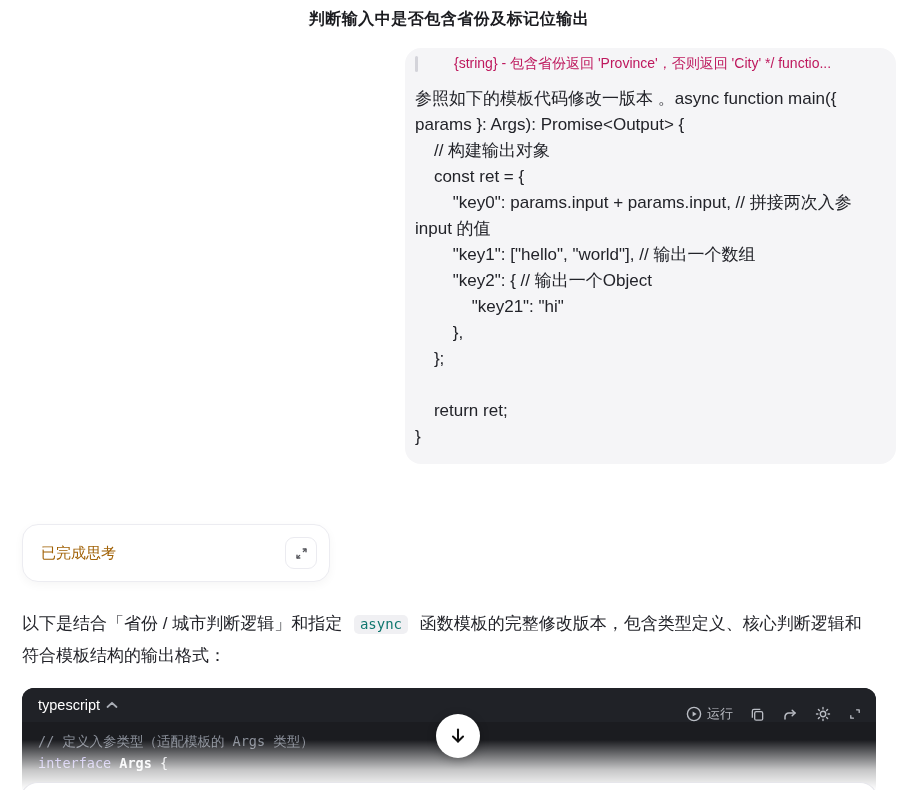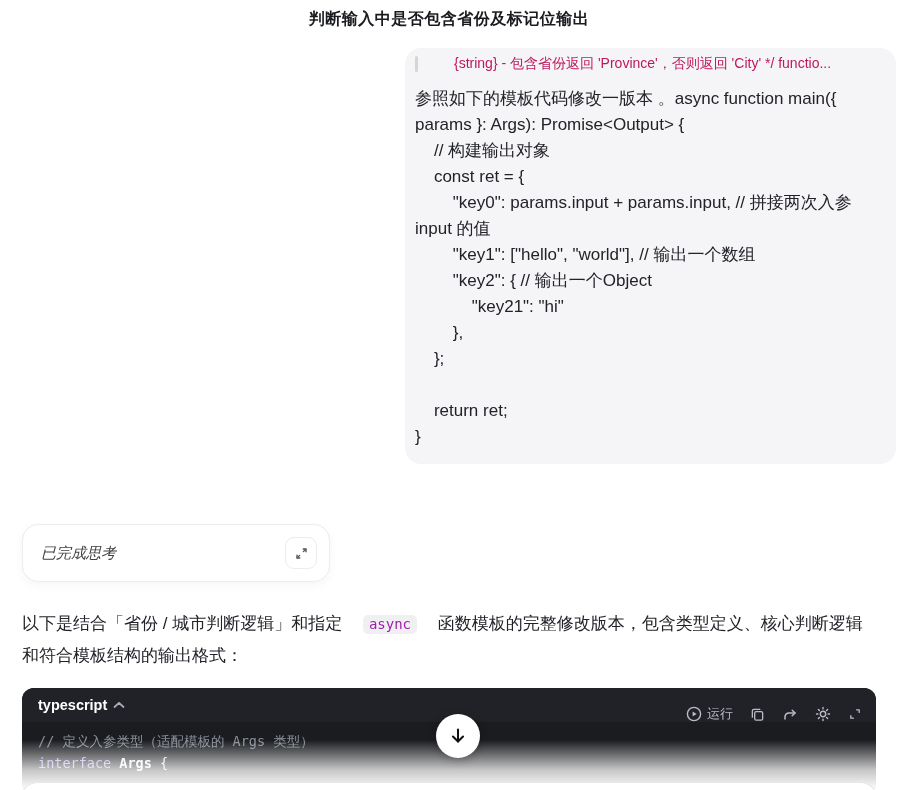--- a/index.html
+++ b/index.html
@@ -80,21 +80,21 @@
     background: #ffffff;
     border: 1px solid #ececf1;
     border-radius: 16px;
     box-shadow: 0 3px 10px rgba(0,0,0,0.04);
     display: flex;
     align-items: center;
     justify-content: space-between;
     padding: 0 12px 0 18px;
     cursor: pointer;
   }
-  .thought-label { font-size: 15px; color: #404040; font-style: italic; }
+  .thought-label { font-size: 15px; color: #a16207; }
   .icon-btn {
     width: 32px; height: 32px;
     background: #ffffff;
     border: 1px solid #ebebf0;
     border-radius: 9px;
     display: flex;
     align-items: center;
     justify-content: center;
     cursor: pointer;
   }
@@ -105,24 +105,24 @@
     top: 608px; left: 22px;
     width: 856px;
     font-size: 17px;
     line-height: 31px;
     color: #222329;
   }
   .inline-code {
     font-family: "DejaVu Sans Mono", "Liberation Mono", monospace;
     font-size: 14px;
     background: #f0f0f3;
-    color: #a21caf;
+    color: #0f766e;
     border-radius: 5px;
     padding: 1px 6px 2px;
-    margin: 0 16px;
+    margin: 0 7px;
   }
 
   
   .code-block {
     position: absolute;
     top: 688px; left: 22px;
     width: 854px; height: 102px;
     border-radius: 12px 12px 0 0;
     overflow: hidden;
     background: #1b1c20;
@@ -137,21 +137,21 @@
   }
   .lang-toggle {
     display: flex;
     align-items: center;
     gap: 6px;
     cursor: pointer;
     background: none; border: none;
   }
   .lang-label {
     font-size: 14.5px;
-    font-weight: 700;
+    font-weight: 400;
     color: #ffffff;
   }
   .toolbar { display: flex; align-items: center; gap: 17px; margin-top: 18px; }
   .tool-btn {
     display: flex;
     align-items: center;
     gap: 5px;
     background: none;
     border: none;
     color: #b9bcc3;

